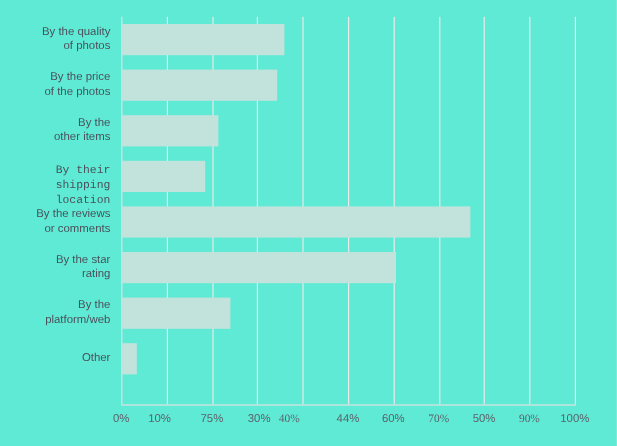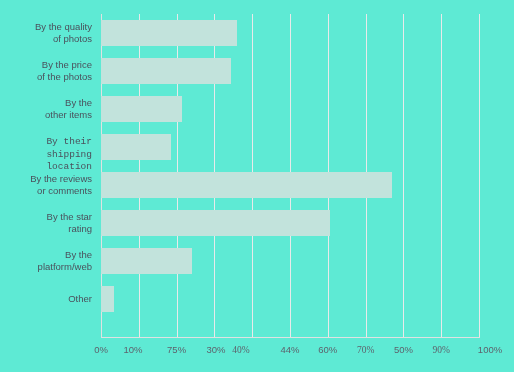--- a/index.html
+++ b/index.html
@@ -159,16 +159,16 @@
       <div class="tick-label" style="left: 101px;">0%</div>
       <div class="tick-label" style="left: 133px;">10%</div>
       <div class="tick-label" style="left: 176.6px;">75%</div>
       <div class="tick-label" style="left: 216px; text-align: center;">30%</div>
       <div class="tick-label" style="left: 241px; font-family: Liberation Serif, serif;">40%</div>
       <div class="tick-label" style="left: 290px;">44%</div>
       <div class="tick-label" style="left: 327.8px;">60%</div>
       <div class="tick-label" style="left: 365.6px; font-family: Liberation Serif, serif;">70%</div>
       <div class="tick-label" style="left: 403.4px;">50%</div>
       <div class="tick-label" style="left: 441.2px; font-family: Liberation Serif, serif;">90%</div>
-      <div class="tick-label" style="left: 490px;">100%</div>
+      <div class="tick-label" style="left: 479px;">100%</div>
     </div>
 
 </div>
 
 </body></html>

